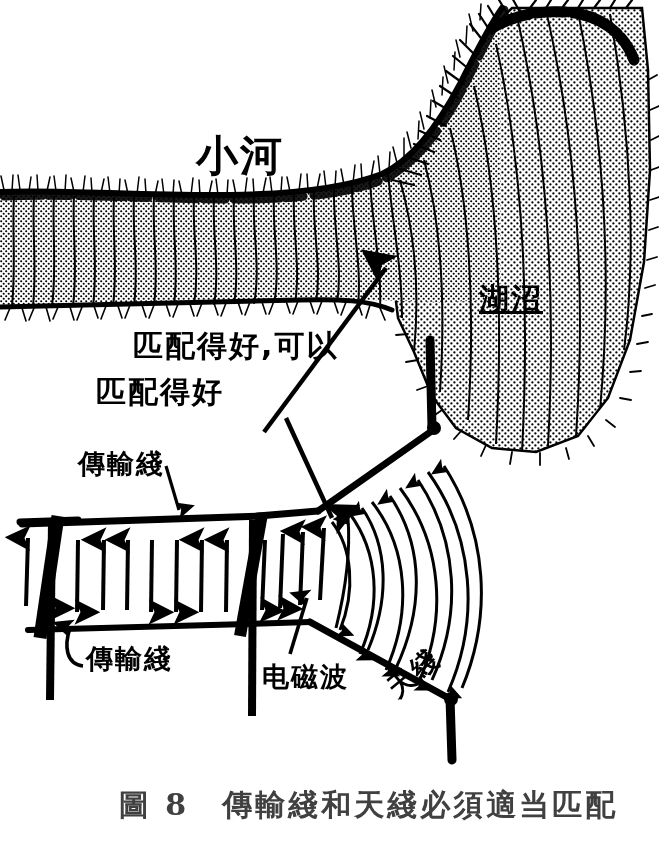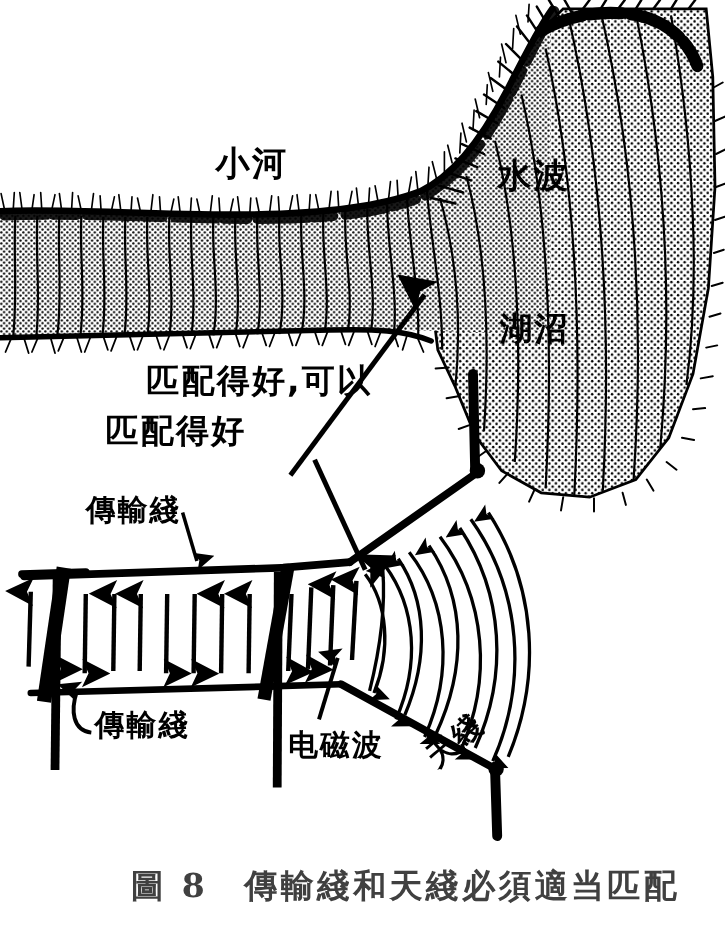--- a/index.html
+++ b/index.html
@@ -24,23 +24,23 @@
   }
   .label {
     position: absolute;
     color: #000;
     font-family: "DejaVu Sans", "Liberation Sans", sans-serif;
     font-weight: 700;
     white-space: nowrap;
     letter-spacing: 2px;
     user-select: none;
   }
-  .lbl-xiaohe   { left: 196px; top: 128px; font-size: 31px; }
+  .lbl-xiaohe   { left: 196px; top: 128px; font-size: 42px; }
   .lbl-shuibo   { left: 452px; top: 139px; font-size: 31px; }
-  .lbl-hupo     { left: 454px; top: 279px; font-size: 30px; }
+  .lbl-hupo     { left: 479px; top: 279px; font-size: 30px; text-decoration: underline; }
   .lbl-match1   { left: 88px;  top: 326px; font-size: 30px; margin-left: 45px; }
   .lbl-match2   { left: 96px;  top: 372px; font-size: 30px; }
   .lbl-trans1   { left: 78px;  top: 446px; font-size: 27px; }
   .lbl-trans2   { left: 86px;  top: 641px; font-size: 27px; }
   .lbl-emwave   { left: 262px; top: 659px; font-size: 27px; }
   .lbl-antenna  { left: 380px; top: 678px; font-size: 27px;
                   transform: rotate(-40deg); transform-origin: 0 0; }
   .caption {
     position: absolute;
     left: 0;
@@ -271,21 +271,20 @@
         <path d="M462,688 C492,616 488,534 444,466" marker-end="url(#ahC)"></path>
       </g>
 
       <path d="M166,466 L179,510" stroke="#000" stroke-width="3.2" fill="none" marker-end="url(#ahC)"></path>
       <path d="M83,666 C66,664 64,646 70,628" stroke="#000" stroke-width="3.6" fill="none" marker-end="url(#ahC)"></path>
       <path d="M290,654 L307,598" stroke="#000" stroke-width="3.6" fill="none" marker-end="url(#ahC)"></path>
     </g>
   </svg>
 
   <div class="label lbl-xiaohe">小河</div>
-  <div class="label lbl-shuibo">水波</div>
   <div class="label lbl-hupo">湖沼</div>
   <div class="label lbl-match1">匹配得好,可以</div>
   <div class="label lbl-match2">匹配得好</div>
   <div class="label lbl-trans1">傳輸綫</div>
   <div class="label lbl-trans2">傳輸綫</div>
   <div class="label lbl-emwave">电磁波</div>
   <div class="label lbl-antenna">天綫</div>
 
   <div class="caption">圖 8　傳輸綫和天綫必須適当匹配</div>
 

